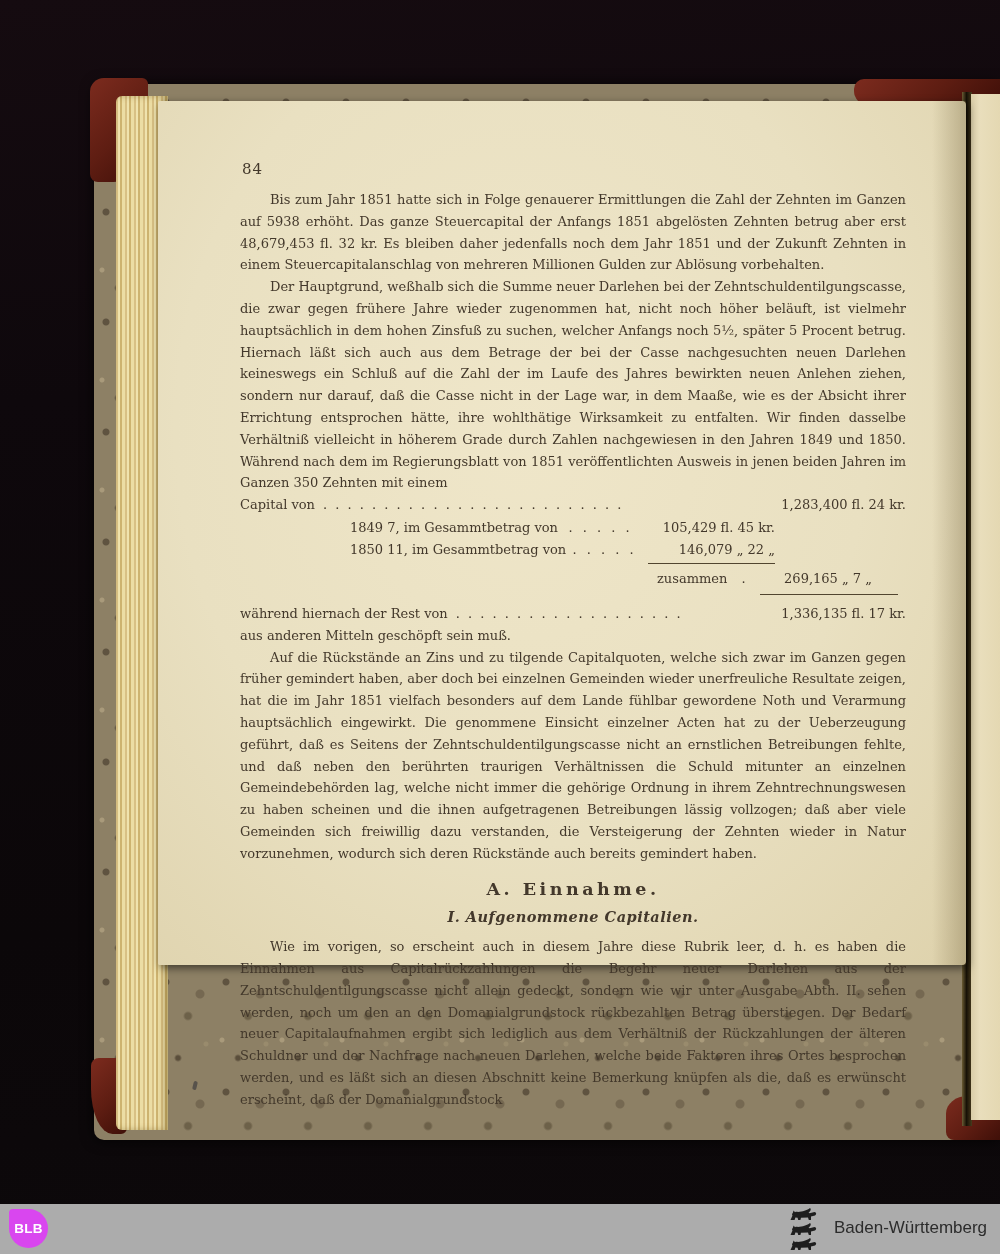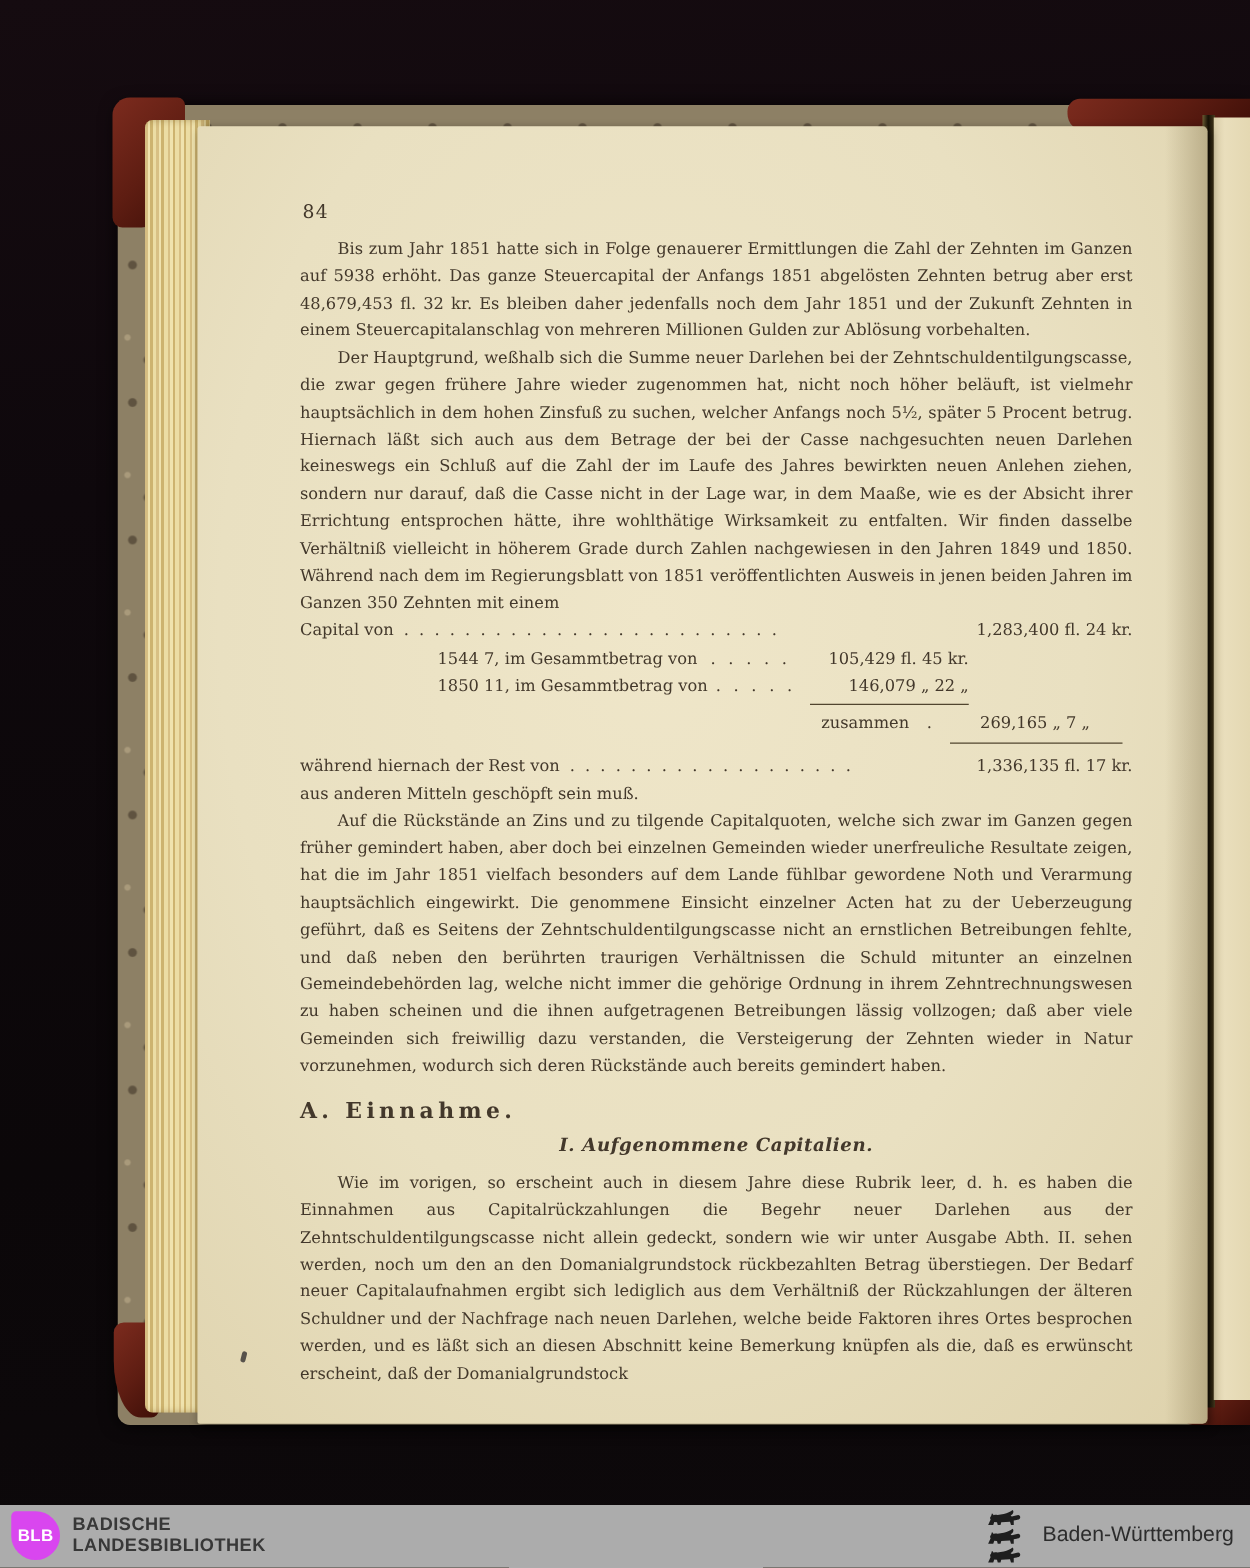--- a/index.html
+++ b/index.html
@@ -23,21 +23,21 @@
   .leather.tr{left:854px;top:79px;width:146px;height:26px;border-radius:10px 0 0 14px;}
   .leather.bl{left:91px;top:1058px;width:36px;height:76px;border-radius:8px 2px 6px 60%;}
   .leather.br{left:946px;top:1096px;width:54px;height:44px;border-radius:40% 0 0 8px;}
   .page-edges{position:absolute;left:116px;top:96px;width:52px;height:1034px;border-radius:6px 0 0 6px;
     background:repeating-linear-gradient(90deg,#d8c084 0 2px,#f0e3ae 2px 4px,#cdb36f 4px 6px,#ecdda4 6px 9px);
     box-shadow:inset -4px 0 6px rgba(120,95,40,.45);}
   .page-gap{position:absolute;left:962px;top:92px;width:10px;height:1034px;
     background:linear-gradient(90deg,#6b5c33 0%,#171106 45%,#473b1d 100%);}
   .page-next{position:absolute;left:971px;top:94px;width:29px;height:1026px;
     background:linear-gradient(90deg,#d9cda8 0%,#e9debc 30%,#e4d8b2 100%);}
-  .page{position:absolute;left:158px;top:101px;width:808px;height:1038px;border-radius:2px 4px 4px 2px;
+  .page{position:absolute;left:158px;top:101px;width:808px;height:864px;border-radius:2px 4px 4px 2px;
     background:radial-gradient(ellipse at 45% 38%,#efe6c9 0%,#e9e0c1 55%,#ded2ac 100%);
     box-shadow:2px 3px 8px rgba(0,0,0,.55);}
   .page::after{content:"";position:absolute;right:0;top:0;width:34px;height:100%;
     background:linear-gradient(270deg,rgba(95,78,38,.30),rgba(95,78,38,0));}
   .speck{position:absolute;left:35px;top:980px;width:4px;height:9px;background:#57524b;border-radius:2px;transform:rotate(14deg);}
   
   .content{position:absolute;left:82px;top:54px;width:666px;color:#43382b;
     font-size:13px;line-height:21.8px;text-align:justify;}
   .page-num{position:absolute;left:2px;top:4px;font-size:15px;letter-spacing:1px;}
   .content p{margin:0;}
@@ -51,21 +51,21 @@
   .loan-row .ldots{flex:1;text-align:center;letter-spacing:3px;overflow:hidden;}
   .loan-row .lval{width:132px;text-align:right;}
   .r1{top:0;left:110px;width:425px;}
   .r2{top:22px;left:110px;width:425px;}
   .rsum{top:51px;left:417px;width:215px;}
   .rsum .ldots{text-align:left;padding-left:14px;}
   .rsum .lval{width:126px;}
   .rule{position:absolute;height:1.5px;background:#51452f;}
   .rule1{top:46px;left:408px;width:127px;}
   .rule2{top:77px;left:520px;width:138px;}
-  .head-a{margin:14px 0 6px 0;font-weight:bold;font-size:17.5px;letter-spacing:3.5px;}
+  .head-a{margin:14px 0 6px 0;text-align:center;font-weight:bold;font-size:17.5px;letter-spacing:3.5px;}
   .head-i{margin:0 0 8px 0;text-align:center;font-weight:bold;font-size:14.5px;letter-spacing:.5px;font-style:italic;}
   
   .footer{position:absolute;left:0;top:1204px;width:1000px;height:50px;background:#acacac;font-family:"Liberation Sans",sans-serif;}
   .blb-logo{position:absolute;left:9px;top:5px;width:39px;height:39px;background:#d946ef;
     border-radius:4px 50% 50% 50%;display:flex;align-items:center;justify-content:center;}
   .blb-logo span{color:#fff;font-weight:bold;font-size:13.5px;letter-spacing:.3px;}
   .lib-name{position:absolute;left:58px;top:8px;font-weight:bold;font-size:14.5px;line-height:17px;
     color:#383838;letter-spacing:.4px;}
   .coat{position:absolute;left:788px;top:4px;}
   .bw-text{position:absolute;left:834px;top:14px;font-size:17px;color:#2c2c2c;}
@@ -91,21 +91,21 @@
       <p class="ind">Bis zum Jahr 1851 hatte sich in Folge genauerer Ermittlungen die Zahl der Zehnten im Ganzen auf 5938 erhöht. Das ganze Steuercapital der Anfangs 1851 abgelösten Zehnten betrug aber erst 48,679,453 fl. 32 kr. Es bleiben daher jedenfalls noch dem Jahr 1851 und der Zukunft Zehnten in einem Steuercapitalanschlag von mehreren Millionen Gulden zur Ablösung vorbehalten.</p>
       <p class="ind">Der Hauptgrund, weßhalb sich die Summe neuer Darlehen bei der Zehntschuldentilgungscasse, die zwar gegen frühere Jahre wieder zugenommen hat, nicht noch höher beläuft, ist vielmehr hauptsächlich in dem hohen Zinsfuß zu suchen, welcher Anfangs noch 5½, später 5 Procent betrug. Hiernach läßt sich auch aus dem Betrage der bei der Casse nachgesuchten neuen Darlehen keineswegs ein Schluß auf die Zahl der im Laufe des Jahres bewirkten neuen Anlehen ziehen, sondern nur darauf, daß die Casse nicht in der Lage war, in dem Maaße, wie es der Absicht ihrer Errichtung entsprochen hätte, ihre wohlthätige Wirksamkeit zu entfalten. Wir finden dasselbe Verhältniß vielleicht in höherem Grade durch Zahlen nachgewiesen in den Jahren 1849 und 1850. Während nach dem im Regierungsblatt von 1851 veröffentlichten Ausweis in jenen beiden Jahren im Ganzen 350 Zehnten mit einem</p>
       <div class="leader-row">
         <span>Capital von</span>
         <span class="dots">. . . . . . . . . . . . . . . . . . . . . . . . .</span>
         <span class="val">1,283,400 fl. 24 kr.</span>
       </div>
 
       <div class="sum-table">
         <div class="loan-row r1">
-          <span class="llabel">1544  7, im Gesammtbetrag von</span>
+          <span class="llabel">1849  7, im Gesammtbetrag von</span>
           <span class="ldots">. . . . .</span>
           <span class="lval">105,429 fl. 45 kr.</span>
         </div>
         <div class="loan-row r2">
           <span class="llabel">1850 11, im Gesammtbetrag von</span>
           <span class="ldots">. . . . .</span>
           <span class="lval">146,079 „ 22 „</span>
         </div>
         <div class="rule rule1"></div>
         <div class="loan-row rsum">
@@ -127,24 +127,20 @@
       <div class="head-i">I. Aufgenommene Capitalien.</div>
       <p class="ind">Wie im vorigen, so erscheint auch in diesem Jahre diese Rubrik leer, d. h. es haben die Einnahmen aus Capitalrückzahlungen die Begehr neuer Darlehen aus der Zehntschuldentilgungscasse nicht allein gedeckt, sondern wie wir unter Ausgabe Abth. II. sehen werden, noch um den an den Domanialgrundstock rückbezahlten Betrag überstiegen. Der Bedarf neuer Capitalaufnahmen ergibt sich lediglich aus dem Verhältniß der Rückzahlungen der älteren Schuldner und der Nachfrage nach neuen Darlehen, welche beide Faktoren ihres Ortes besprochen werden, und es läßt sich an diesen Abschnitt keine Bemerkung knüpfen als die, daß es erwünscht erscheint, daß der Domanialgrundstock</p>
     </div>
     <div class="speck"></div>
   </div>
 
   <div class="footer">
     <div class="blb-logo">
       <span>BLB</span>
     </div>
-    <div class="lib-name">
-      <div>BADISCHE</div>
-      <div>LANDESBIBLIOTHEK</div>
-    </div>
     <svg class="coat" width="30" height="44" viewBox="0 0 30 44">
       <g fill="#1e1e1e">
         <path d="M2.5 12 L4.5 7.5 C3.8 6.8 4 5.5 4.8 5 L5.6 2.5 L7 4.2 C7.8 3.8 9 3.8 10 4 L15 3.2 C18 2.6 20.5 1.2 22 0 C23.5 1.2 22.5 3.5 20.5 4.6 L21.5 5.2 L26.5 4 C28.5 4.4 28.8 6.4 27 7.6 L23 8.4 L23 12 L20.8 12 L20 9.4 L13 9.8 L12.4 12 L10.2 12 L9.6 9.8 L7.4 9.6 L6.6 12 Z"></path>
         <path transform="translate(0,15)" d="M2.5 12 L4.5 7.5 C3.8 6.8 4 5.5 4.8 5 L5.6 2.5 L7 4.2 C7.8 3.8 9 3.8 10 4 L15 3.2 C18 2.6 20.5 1.2 22 0 C23.5 1.2 22.5 3.5 20.5 4.6 L21.5 5.2 L26.5 4 C28.5 4.4 28.8 6.4 27 7.6 L23 8.4 L23 12 L20.8 12 L20 9.4 L13 9.8 L12.4 12 L10.2 12 L9.6 9.8 L7.4 9.6 L6.6 12 Z"></path>
         <path transform="translate(0,30)" d="M2.5 12 L4.5 7.5 C3.8 6.8 4 5.5 4.8 5 L5.6 2.5 L7 4.2 C7.8 3.8 9 3.8 10 4 L15 3.2 C18 2.6 20.5 1.2 22 0 C23.5 1.2 22.5 3.5 20.5 4.6 L21.5 5.2 L26.5 4 C28.5 4.4 28.8 6.4 27 7.6 L23 8.4 L23 12 L20.8 12 L20 9.4 L13 9.8 L12.4 12 L10.2 12 L9.6 9.8 L7.4 9.6 L6.6 12 Z"></path>
       </g>
     </svg>
     <span class="bw-text">Baden-Württemberg</span>
   </div>
 

